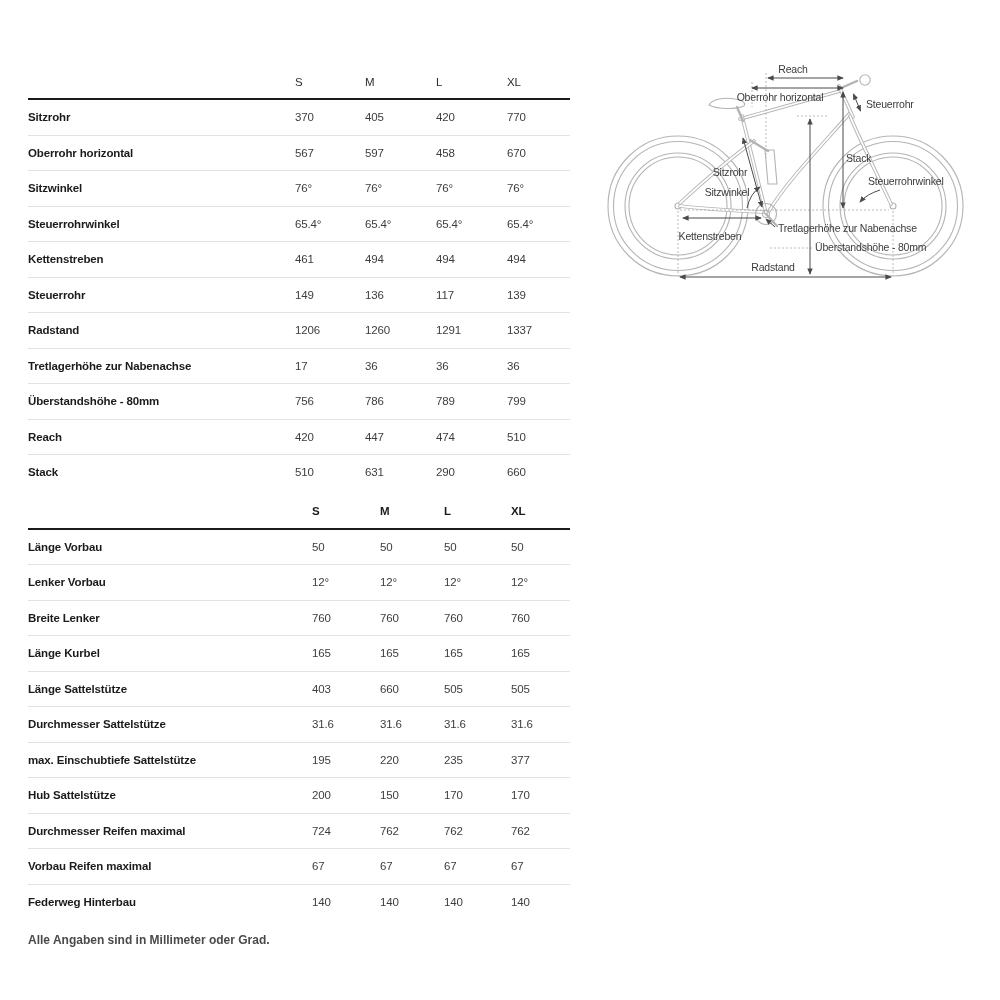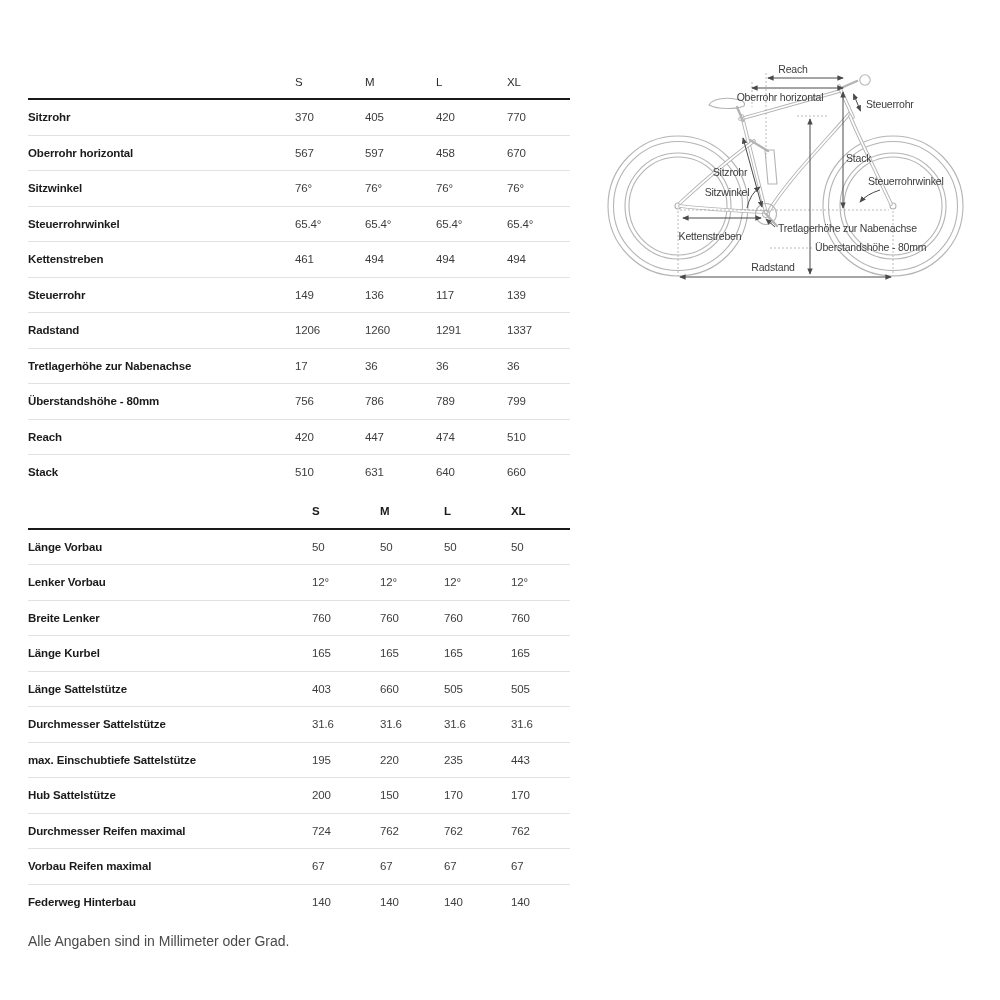--- a/index.html
+++ b/index.html
@@ -15,21 +15,21 @@
   .table-1 .t-head,.table-1 .t-row{grid-template-columns:284px 68px 64px 67px 59px;}
   .t-head{height:32px;border-bottom:2px solid #1a1a1a;}
   .table-1{margin-top:4px;}
   .table-1 .t-head{height:34px;}
   .t-row{height:34.5px;border-bottom:1px solid #e2e2e2;}
   .geo-table .t-row:last-child{border-bottom:none;}
   .col{font-size:11.5px;color:#2e2e2e;font-weight:500;}
   .table-1 .col{font-weight:700;color:#1b1b1b;}
   .lbl{font-weight:700;font-size:11.5px;color:#1b1b1b;white-space:nowrap;}
   .val{font-size:11.5px;color:#3d3d3d;white-space:nowrap;}
-  .footnote{margin-top:14px;font-size:14px;color:#4a4a4a;letter-spacing:0;}
+  .footnote{margin-top:14px;font-size:12px;color:#4a4a4a;letter-spacing:0;font-weight:bold;}
   .diagram{position:absolute;left:600px;top:50px;width:400px;height:250px;}
   .dlbl{font-size:10.5px;fill:#3b3b3b;letter-spacing:-0.2px;}
   .tube{stroke:#b4b4b4;stroke-width:3.6;fill:none;stroke-linecap:round;}
   .tubein{stroke:#ffffff;stroke-width:1.8;fill:none;stroke-linecap:round;}
   .thin{stroke:#b4b4b4;stroke-width:1.1;fill:none;}
   .thin2{stroke:#b4b4b4;stroke-width:2.4;fill:none;stroke-linecap:round;}
   .arr{stroke:#4a4a4a;stroke-width:1;fill:none;}
   .dot{stroke:#a8a8a8;stroke-width:0.8;fill:none;stroke-dasharray:2,2;}
 </style>
 </head>
@@ -112,21 +112,21 @@
         <span class="lbl">Reach</span>
         <span class="val">420</span>
         <span class="val">447</span>
         <span class="val">474</span>
         <span class="val">510</span>
       </div>
       <div class="t-row">
         <span class="lbl">Stack</span>
         <span class="val">510</span>
         <span class="val">631</span>
-        <span class="val">640</span>
+        <span class="val">290</span>
         <span class="val">660</span>
       </div>
     </div>
 
   <div class="geo-table table-1">
     <div class="t-head">
         <span class="lbl"></span>
         <span class="col">S</span>
         <span class="col">M</span>
         <span class="col">L</span>
@@ -172,21 +172,21 @@
         <span class="val">31.6</span>
         <span class="val">31.6</span>
         <span class="val">31.6</span>
         <span class="val">31.6</span>
       </div>
       <div class="t-row">
         <span class="lbl">max. Einschubtiefe Sattelstütze</span>
         <span class="val">195</span>
         <span class="val">220</span>
         <span class="val">235</span>
-        <span class="val">443</span>
+        <span class="val">377</span>
       </div>
       <div class="t-row">
         <span class="lbl">Hub Sattelstütze</span>
         <span class="val">200</span>
         <span class="val">150</span>
         <span class="val">170</span>
         <span class="val">170</span>
       </div>
       <div class="t-row">
         <span class="lbl">Durchmesser Reifen maximal</span>

